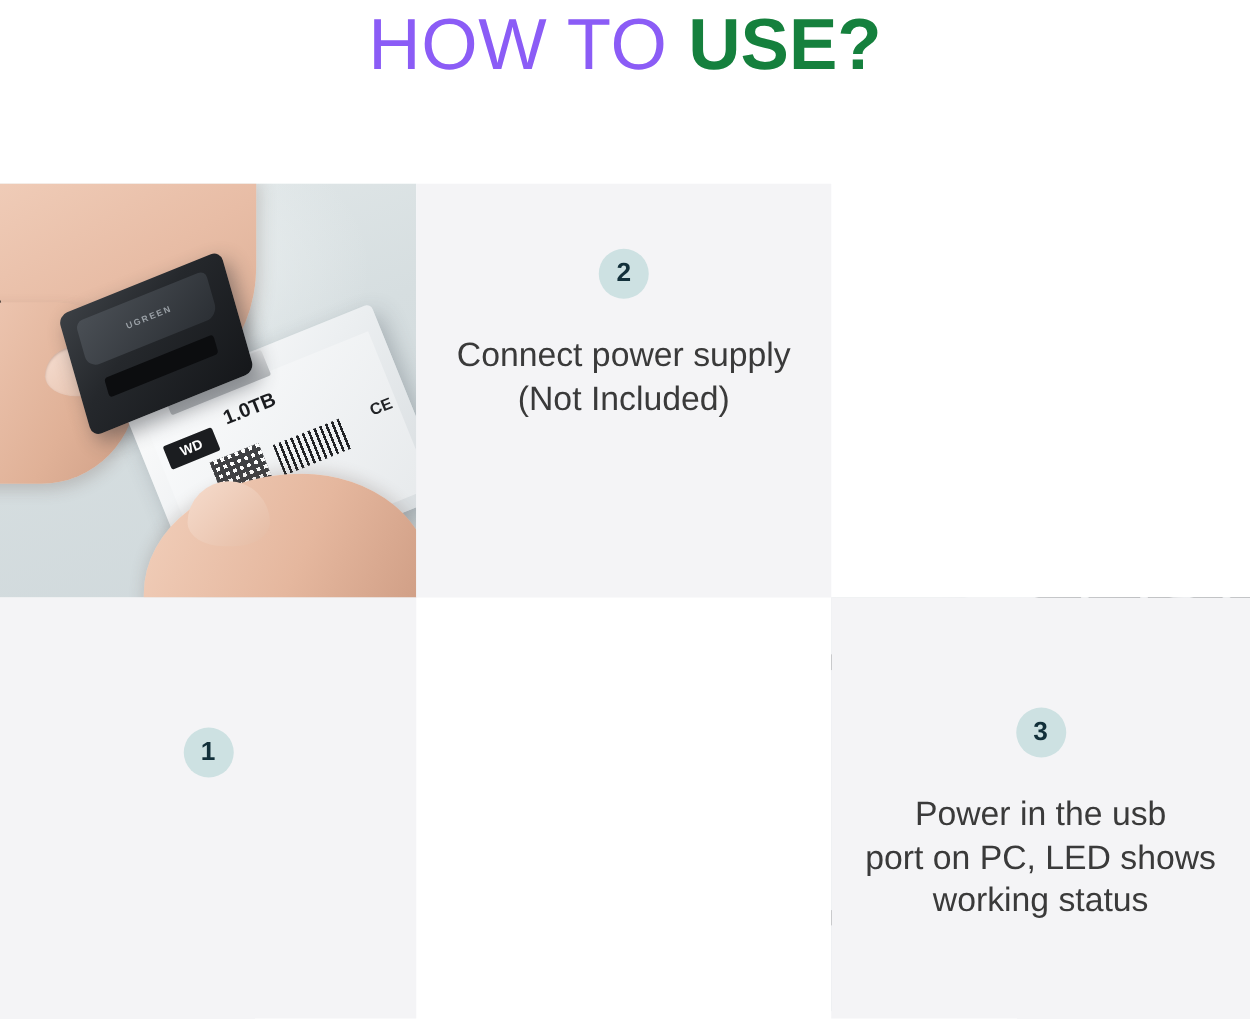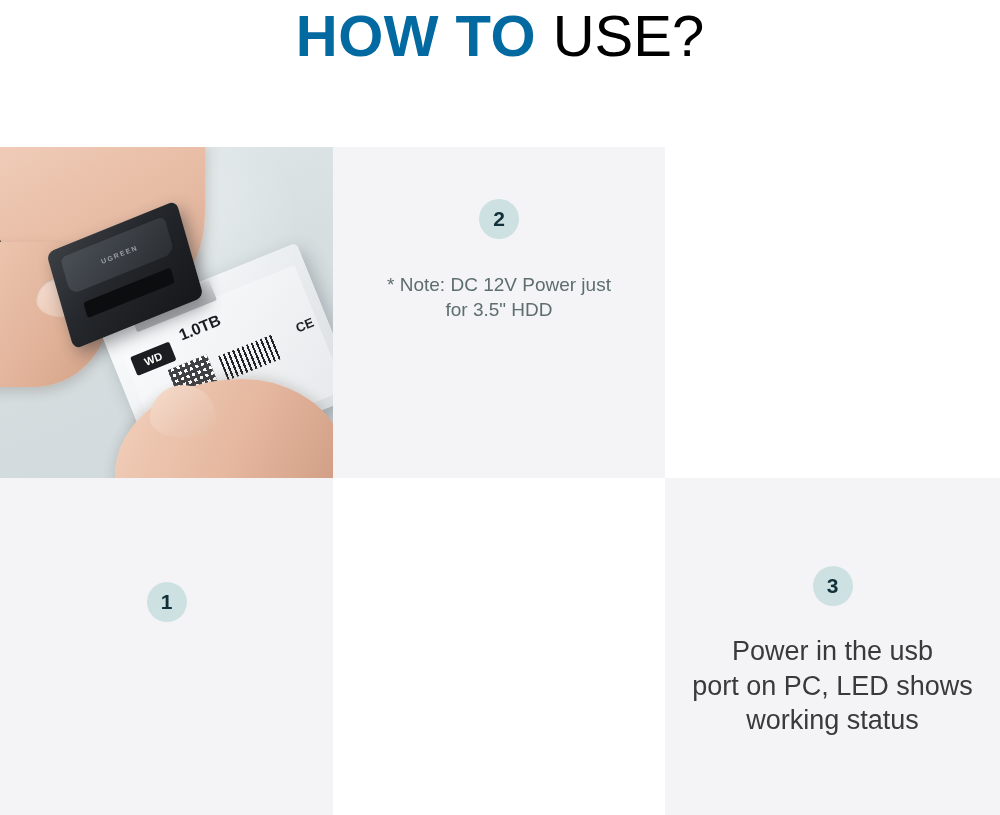--- a/index.html
+++ b/index.html
@@ -16,22 +16,22 @@
     background:#ffffff;
     display:flex;align-items:flex-start;justify-content:center;
   }
   #title{
     margin-top:6px;
     font-size:58px;
     line-height:1.05;
     letter-spacing:0.5px;
     white-space:nowrap;
   }
-  #title .thin{font-weight:700;color:#0369a1;}
-  #title .bold{font-weight:400;color:#000000;letter-spacing:0px;}
+  #title .thin{font-weight:400;color:#8b5cf6;}
+  #title .bold{font-weight:700;color:#15803d;letter-spacing:0px;}
 
   
   #grid{position:absolute;left:0;top:147px;width:1000px;height:668px;}
   .cell{position:absolute;overflow:hidden;}
 
   
   .textpanel{
     background:#f4f4f6;
     display:flex;flex-direction:column;
     align-items:center;
@@ -284,22 +284,22 @@
     </div>
     <div class="p1-satacon"></div>
     <div class="p1-adapter"></div>
     <div class="p1-brand">UGREEN</div>
     <div class="p1-hand-r"></div>
     <div class="p1-fing2"></div>
   </div>
 
   <div class="cell textpanel" style="left:333px;top:0;width:332px;height:331px;padding-top:52px;">
     <div class="badge">2</div>
-    <div class="pnote">* Note: DC 12V Power just
-for 3.5" HDD</div>
+    <div class="ptext">Connect power supply
+(Not Included)</div>
   </div>
 
   <div class="cell photo" id="photo2" style="left:665px;top:0;width:335px;height:331px;">
     <div class="ph-bg"></div>
     <div class="p2-laptop"></div>
     <div class="p2-kb">
       <div class="p2-key" style="left:8px;top:4px;width:40px;height:30px;"></div>
       <div class="p2-key" style="left:54px;top:2px;width:40px;height:30px;"></div>
       <div class="p2-key" style="left:100px;top:0px;width:40px;height:30px;"></div>
 

